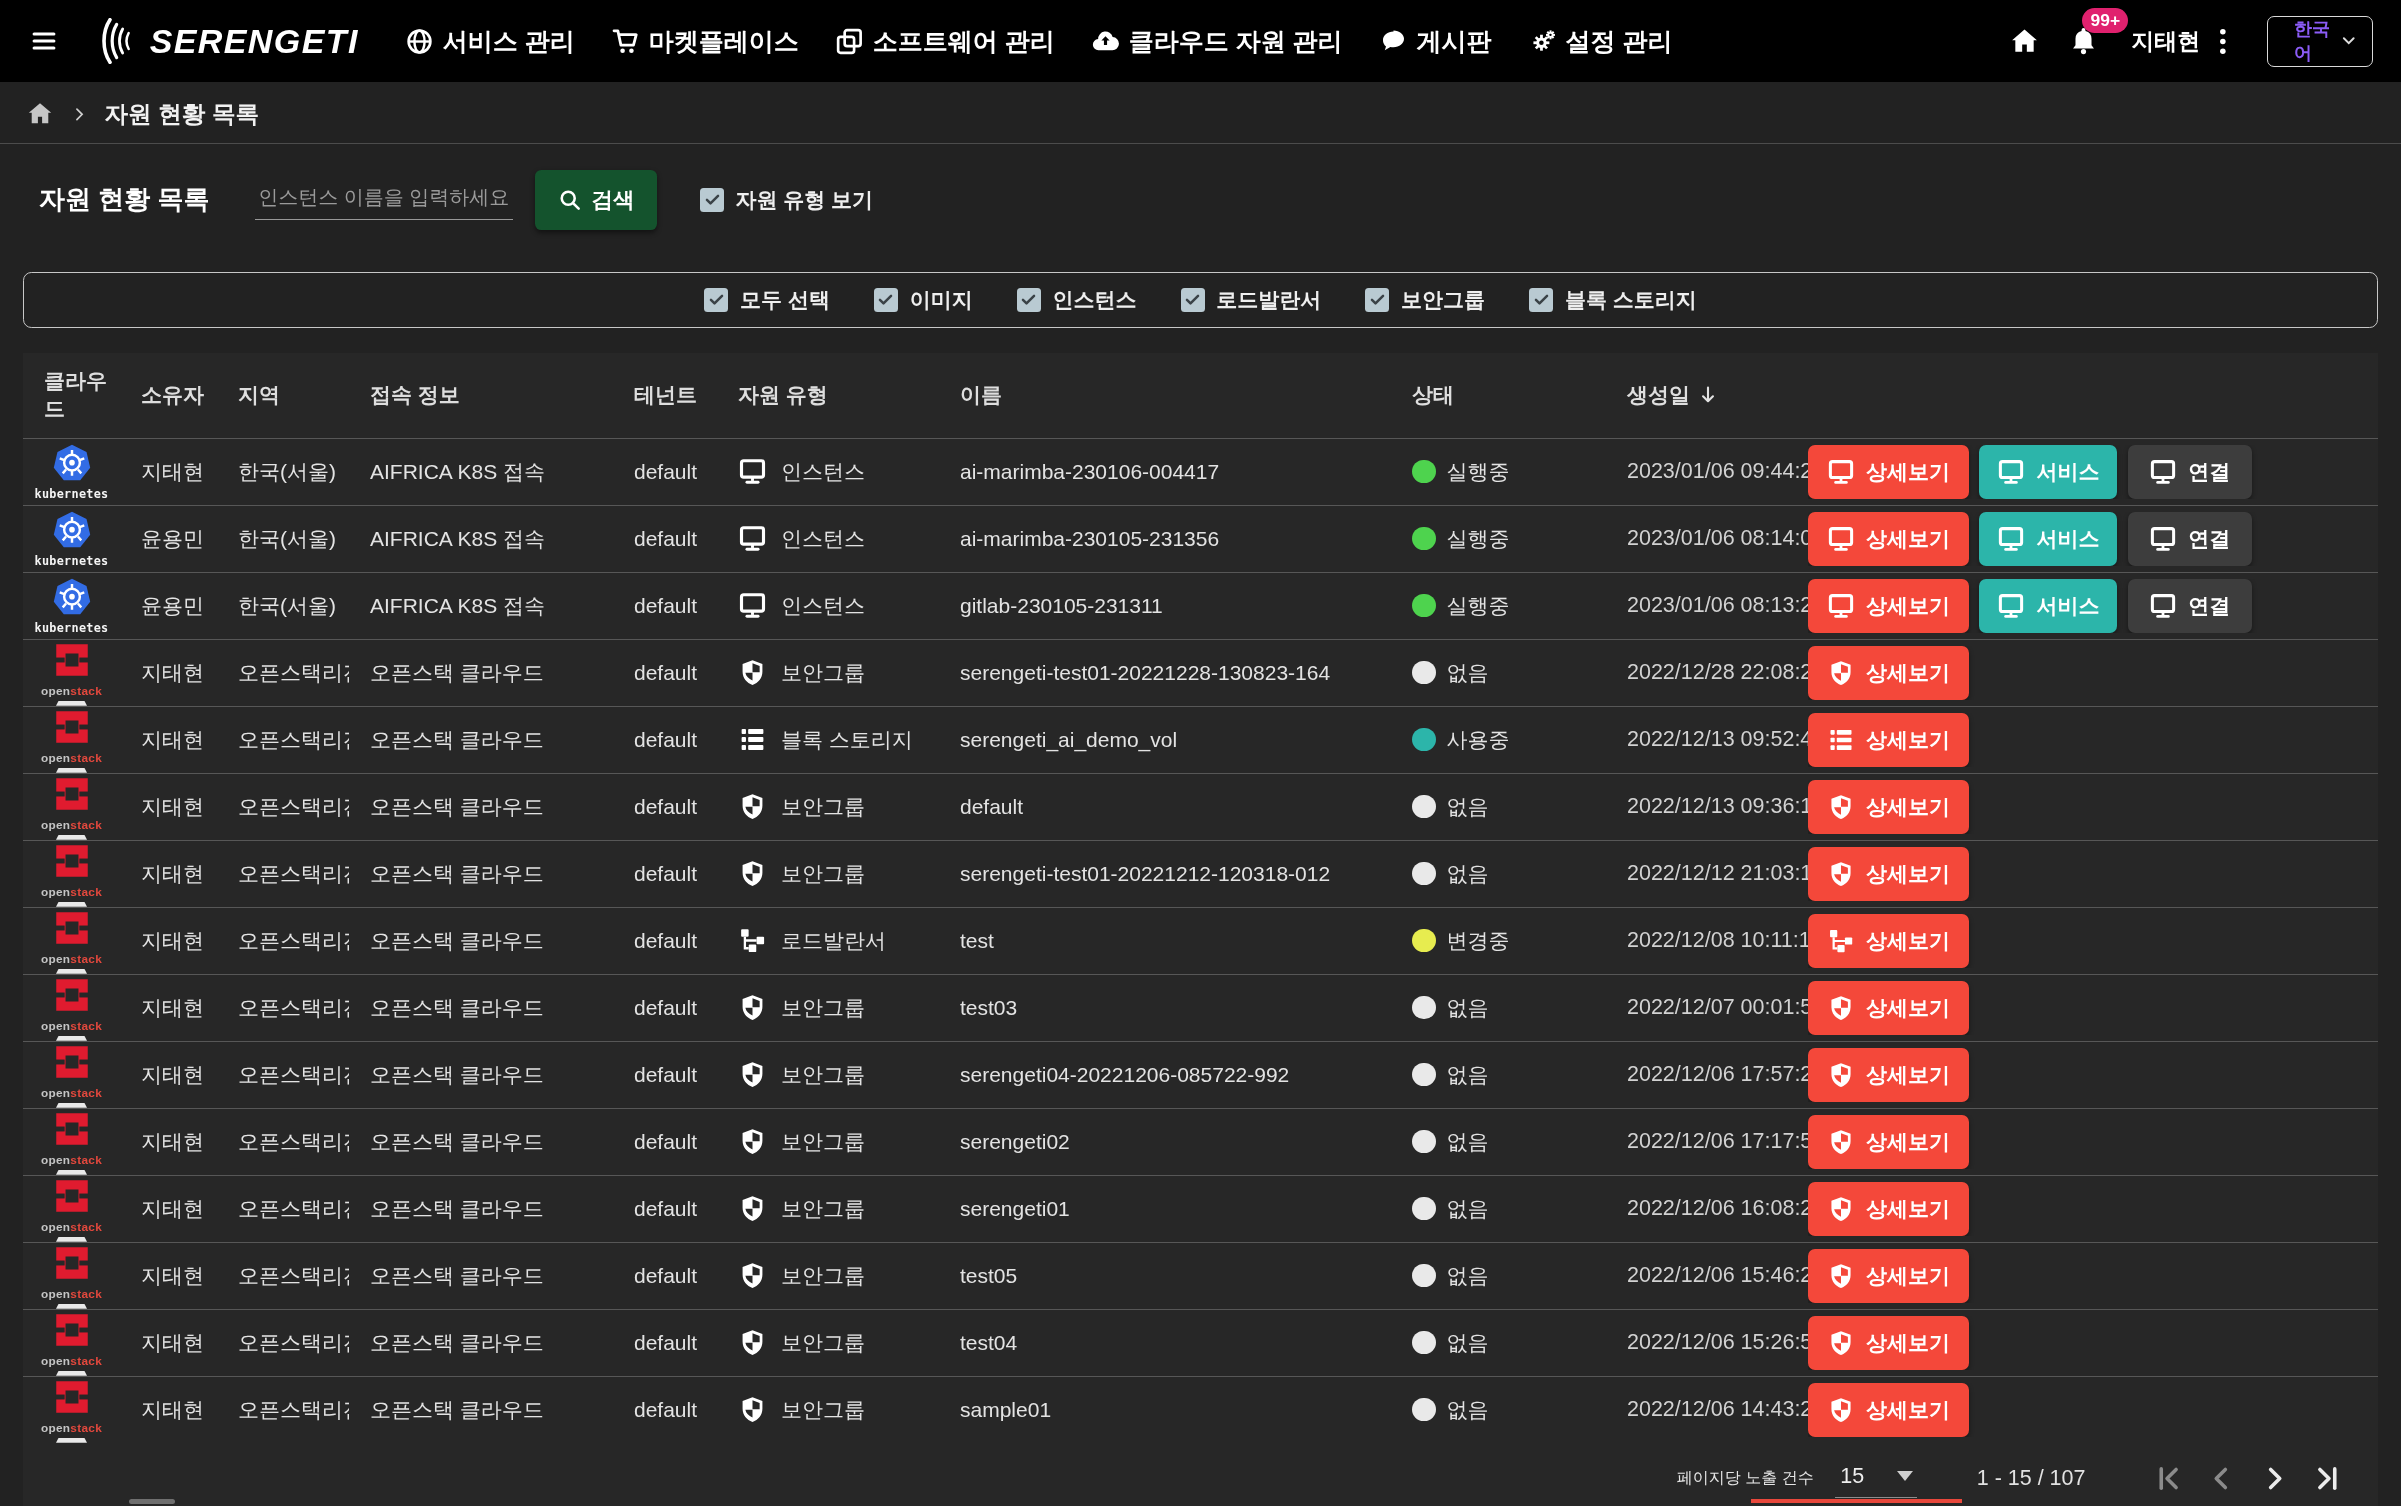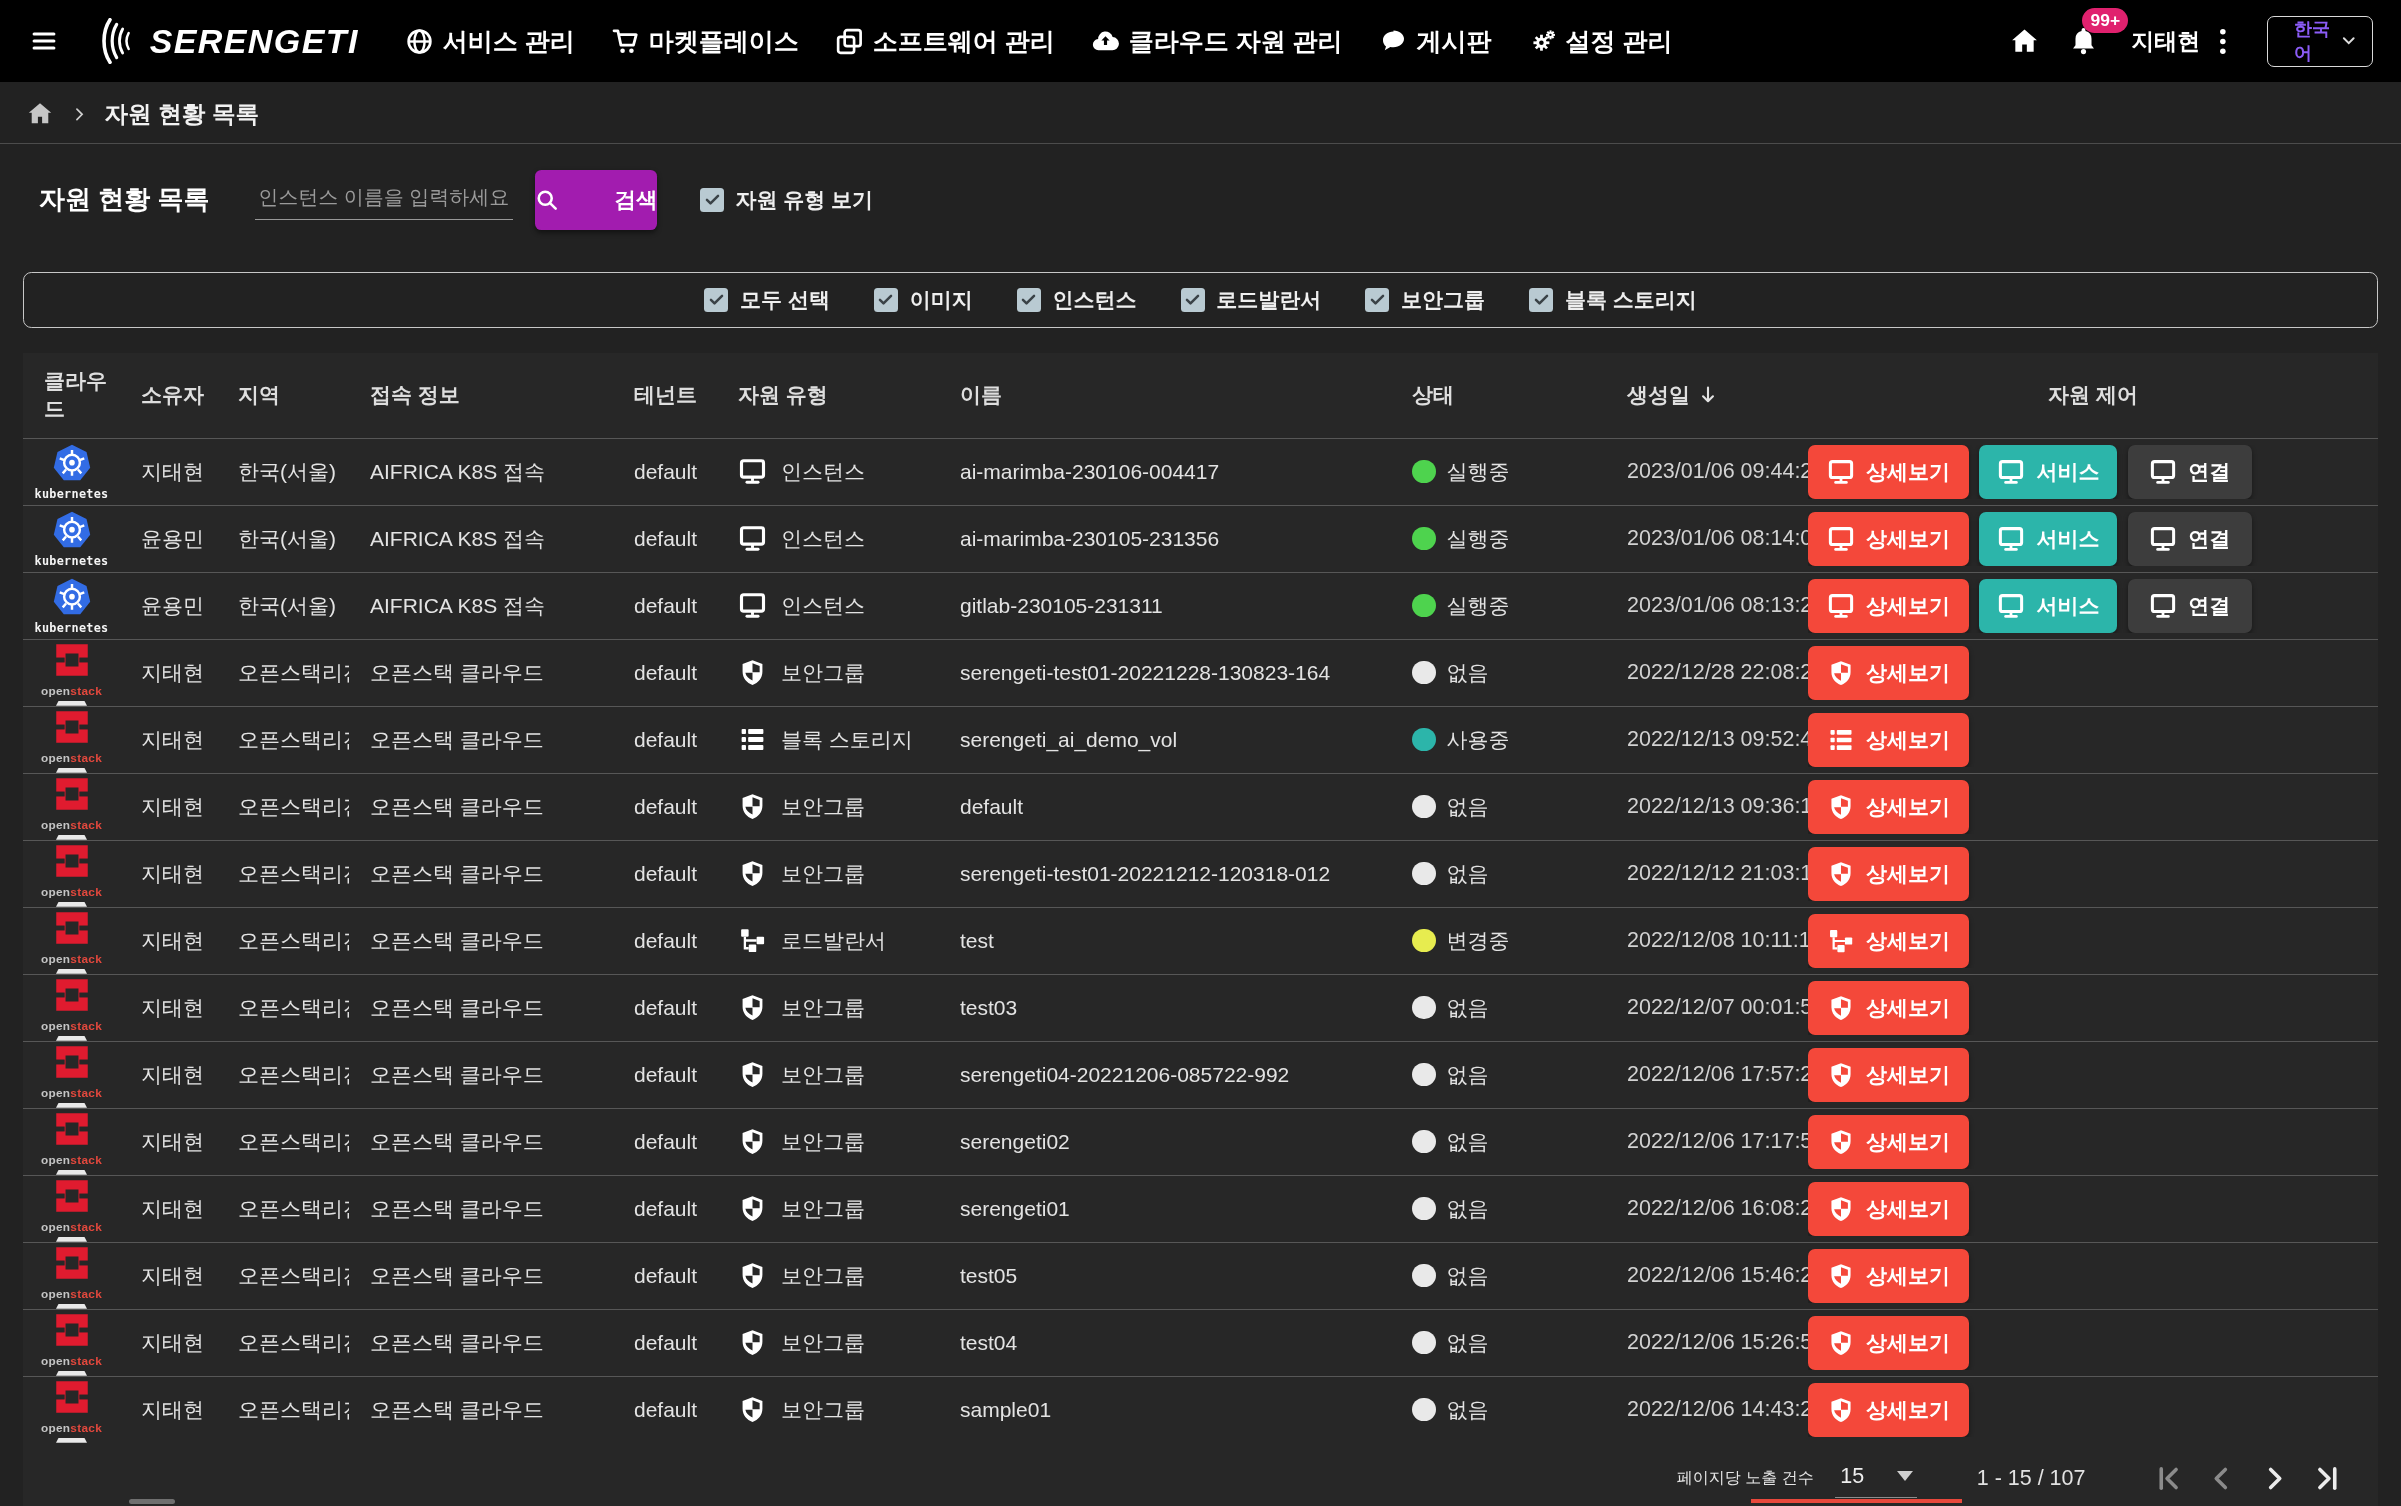--- a/index.html
+++ b/index.html
@@ -60,23 +60,23 @@
 
   .toolbar { display:flex; align-items:center; margin:23.6px 0 0 39px; height:64px; }
   .page-title { font-size:26px; font-weight:800; color:#fff; margin-right:46px; }
   .search-input {
     width:258px; background:transparent; border:none; outline:none;
     border-bottom:1.4px solid #989898; font-size:20px; color:#e8e8e8;
     padding:7px 2.8px 9.7px 2.8px; font-family:"Liberation Sans", sans-serif;
   }
   .search-input::placeholder { color:#9a9a9a; }
   .search-btn {
-    margin-left:22px; width:122px; height:60px; background:#a21caf; border:none;
+    margin-left:22px; width:122px; height:60px; background:#14532d; border:none;
     border-radius:6.3px; color:#fff; font-size:21.5px; font-weight:700;
-    display:flex; align-items:center; justify-content:space-between; gap:9.7px; cursor:pointer;
+    display:flex; align-items:center; justify-content:center; gap:9.7px; cursor:pointer;
     box-shadow:0 2.1px 5.6px rgba(0,0,0,.45);
     font-family:"Liberation Sans", sans-serif;
   }
   .search-btn .ic { width:23.6px; height:23.6px; color:#fff; }
   .chk { width:24px; height:24px; background:#b9cad2; border-radius:3.5px; flex:none;
          display:inline-flex; align-items:center; justify-content:center; cursor:pointer; }
   .chk .ic { width:19px; height:19px; color:#3a4247; }
   .chk-label { font-size:21px; font-weight:700; color:#efefef; }
   .toolbar .chk { margin-left:43px; }
   .toolbar .chk-label { margin-left:11px; }
@@ -409,24 +409,20 @@
    </div>
         <div class="th">
      <span>생성일</span>
      <span class="ic sort-ic">
             <svg viewBox="0 0 24 24" fill="none" stroke="currentColor">
               <path d="M12 4v14" stroke-width="2.3" stroke-linecap="round"></path>
               <path d="M6.6 13.4 12 18.8l5.4-5.4" stroke-width="2.3" stroke-linecap="round" stroke-linejoin="round"></path>
             </svg>
           </span>
    </div>
-        <div class="th center">
-     <span>자원 제어</span>
-
-   </div>
       </div>
     <div id="tbody">
         <div class="tr">
      <div class="td td-cloud">
        <span class="ic ic-cloud">
               <svg viewBox="0 0 24 24">
                 <polygon points="12,1.6 20.3,5.7 22.4,14.7 16.7,21.9 7.3,21.9 1.6,14.7 3.7,5.7" fill="#326ce5"></polygon>
                 <g stroke="#fff" stroke-width="1.4" fill="none">
                   <circle cx="12" cy="11.8" r="4.5"></circle>
                   <path d="M12 4.6v2.7 M12 16.3v3 M5 9.3l2.6 1 M19 9.3l-2.6 1 M6.7 17.9l1.9-2.2 M17.3 17.9l-1.9-2.2"></path>

